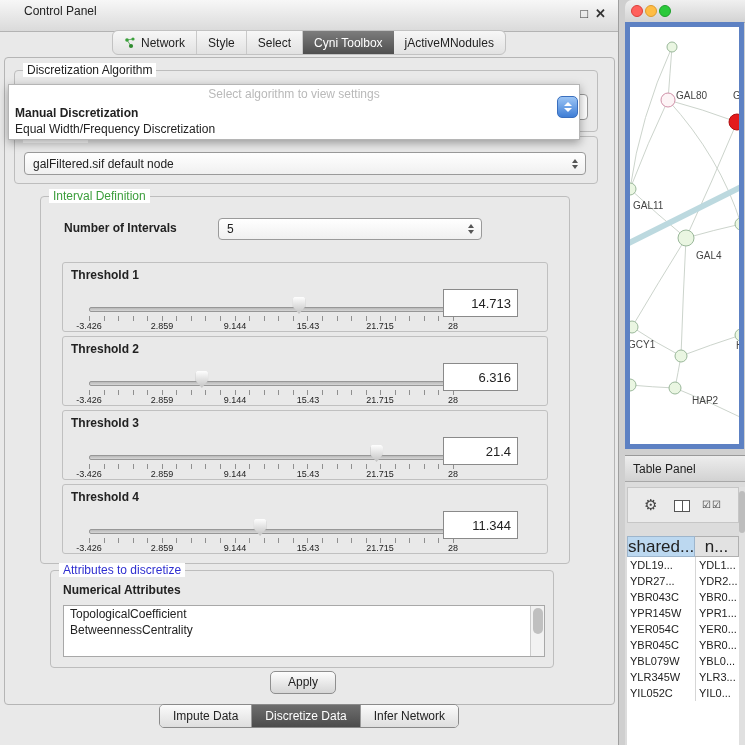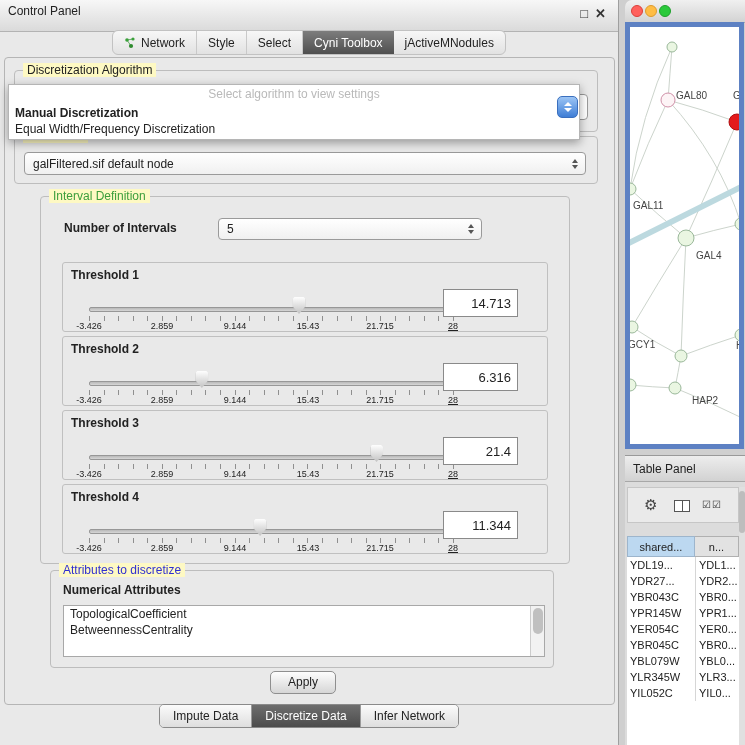--- a/index.html
+++ b/index.html
@@ -3,37 +3,37 @@
 <meta charset="utf-8">
 <style>
   html,body{margin:0;padding:0;}
   .stage{position:relative;width:745px;height:745px;background:#cfcfcf;overflow:hidden;
          font-family:"Liberation Sans",sans-serif;color:#222;-webkit-font-smoothing:antialiased;}
   .abs{position:absolute;}
 
   
   .control-panel{left:0;top:0;width:618px;height:745px;background:#e9e9e9;border-right:1px solid #9f9f9f;}
   .cp-titlebar{left:0;top:0;width:618px;height:32px;background:linear-gradient(#f7f7f7,#dadada);
-               border-bottom:1px solid #b3b3b3;font-size:12px;line-height:22px;padding-left:8px;box-sizing:border-box;}
+               border-bottom:1px solid #b3b3b3;font-size:12px;line-height:22px;padding-left:24px;box-sizing:border-box;}
   .tb-icon{top:3px;font-size:13px;color:#333;cursor:default;}
   .tb-float{right:30px;}
   .tb-close{right:12px;font-weight:bold;}
 
   .tabrow{left:0;top:30px;width:618px;display:flex;justify-content:center;}
   .tabgroup{display:flex;height:23px;border:1px solid #c2c2c2;border-radius:6px;
             background:linear-gradient(#f7f7f7,#e2e2e2);overflow:hidden;}
   .tab{display:flex;align-items:center;gap:5px;padding:0 11px;font-size:12px;color:#222;
        border-right:1px solid #c9c9c9;cursor:default;}
   .tab:last-child{border-right:none;}
   .tab.selected{background:linear-gradient(#7d7d7d,#4f4f4f);color:#fff;border-radius:0;border-right:none;}
 
   .main-border{left:4px;top:57px;width:609px;height:646px;border:1px solid #b5b5b5;border-radius:4px;}
 
   .groupbox{border:1px solid #bdbdbd;border-radius:4px;}
-  .group-title{position:absolute;top:-8px;left:8px;background:#fef9c3;padding:0 4px;font-size:12px;white-space:nowrap;}
+  .group-title{position:absolute;top:-8px;left:8px;background:#ffffff;padding:0 4px;font-size:12px;white-space:nowrap;}
   .t-green{color:#3c9e3c;}
   .t-blue{color:#2f2fd0;}
 
   
   .algo-group{left:14px;top:70px;width:582px;height:60px;}
   .algo-combo{left:24px;top:94px;width:562px;height:24px;background:#fff;border:1px solid #9a9a9a;border-radius:4px;}
 
   .algo-popup{left:8px;top:84px;width:570px;height:54px;background:#fff;border:1px solid #b5b5b5;
               box-shadow:0 3px 9px rgba(0,0,0,.35);z-index:30;}
   .popup-placeholder{height:18px;text-align:center;color:#b9b9b9;font-size:12px;padding-top:2px;}
@@ -65,21 +65,21 @@
   .th-label{position:absolute;left:8px;top:5px;font-size:12px;font-weight:bold;}
   .slider{position:absolute;left:26px;top:34px;width:364px;height:18px;}
   .track{position:absolute;left:0;top:10px;width:364px;height:3px;background:linear-gradient(#b9b9b9,#d6d6d6);
          border:1px solid #979797;border-radius:2px;}
   .thumb{position:absolute;top:0;width:13px;height:17px;transform:translateX(-50%);
          clip-path:polygon(15% 0,85% 0,100% 12%,100% 55%,50% 100%,0 55%,0 12%);
          background:linear-gradient(#fefefe,#c2c2c2);filter:drop-shadow(0 1px 1px rgba(0,0,0,.35));}
   .ticks{position:absolute;left:26px;top:53px;width:365px;height:5px;
          background-image:repeating-linear-gradient(to right,#8f8f8f 0,#8f8f8f 1px,transparent 1px,transparent 14.56px);}
   .sl{position:absolute;top:58px;font-size:9px;color:#222;transform:translateX(-50%);white-space:nowrap;}
-  .s0{left:26px;} .s1{left:99px;} .s2{left:172px;} .s3{left:245px;} .s4{left:317px;} .s5{left:390px;text-decoration:underline;}
+  .s0{left:26px;} .s1{left:99px;} .s2{left:172px;} .s3{left:245px;} .s4{left:317px;} .s5{left:390px;}
   .th-value{position:absolute;left:380px;top:26px;width:75px;height:28px;background:#fff;border:1px solid #8a8a8a;
             font-size:13px;text-align:right;line-height:28px;padding-right:6px;box-sizing:border-box;}
 
   
   .attr-group{left:50px;top:570px;width:502px;height:96px;}
   .attr-label{position:absolute;left:12px;top:12px;font-size:12px;font-weight:bold;}
   .attr-list{position:absolute;left:12px;top:34px;width:482px;height:52px;background:#fff;border:1px solid #a8a8a8;
              overflow:hidden;box-sizing:border-box;}
   .attr-item{font-size:12px;line-height:16px;padding-left:6px;cursor:default;}
   .list-scroll{position:absolute;right:0;top:0;bottom:0;width:13px;background:#f2f2f2;border-left:1px solid #ccc;}
@@ -113,21 +113,21 @@
              border-top:1px solid #999;border-bottom:1px solid #a8a8a8;font-size:12px;line-height:26px;
              padding-left:8px;box-sizing:border-box;}
   .tp-body{left:625px;top:482px;width:120px;height:263px;background:#dcdcdc;}
   .tp-toolbar{left:627px;top:487px;width:112px;height:36px;background:#eaeaea;border:1px solid #c6c6c6;box-sizing:border-box;}
   .gear{position:absolute;left:16px;top:8px;font-size:15px;color:#444;cursor:default;}
   .cols-icon{position:absolute;left:46px;top:12px;width:16px;height:12px;background:#fff;border:1px solid #555;box-sizing:border-box;}
   .cols-icon::after{content:"";position:absolute;left:7px;top:0;width:1px;height:100%;background:#555;}
   .checks{position:absolute;left:74px;top:11px;font-size:10px;color:#333;letter-spacing:1px;cursor:default;}
 
   .tp-colrow{left:627px;top:536px;width:112px;height:21px;display:flex;}
-  .tp-col{box-sizing:border-box;font-size:11px;line-height:20px;text-align:center;border:1px solid #9db5cc;}
+  .tp-col{box-sizing:border-box;font-size:17px;line-height:20px;text-align:center;border:1px solid #9db5cc;}
   .tp-col.c1{width:68px;background:#bcd8f0;}
   .tp-col.c2{flex:1;background:#e2e2e2;border-left:none;border-color:#b0b0b0;}
   .tp-rows{left:627px;top:557px;width:112px;height:188px;background:#fff;overflow:hidden;}
   .tp-row{display:flex;height:16px;font-size:11px;line-height:16px;cursor:default;}
   .tp-cell1{width:68px;padding-left:3px;box-sizing:border-box;white-space:nowrap;overflow:hidden;}
   .tp-cell2{flex:1;padding-left:3px;border-left:1px solid #d6d6d6;box-sizing:border-box;white-space:nowrap;overflow:hidden;}
   .tp-scroll{left:739px;top:487px;width:6px;height:258px;background:#e0e0e0;}
   .tp-scroll-thumb{position:absolute;left:0;top:4px;width:6px;height:42px;background:#bdbdbd;border-radius:3px;}
 </style>
 </head>

